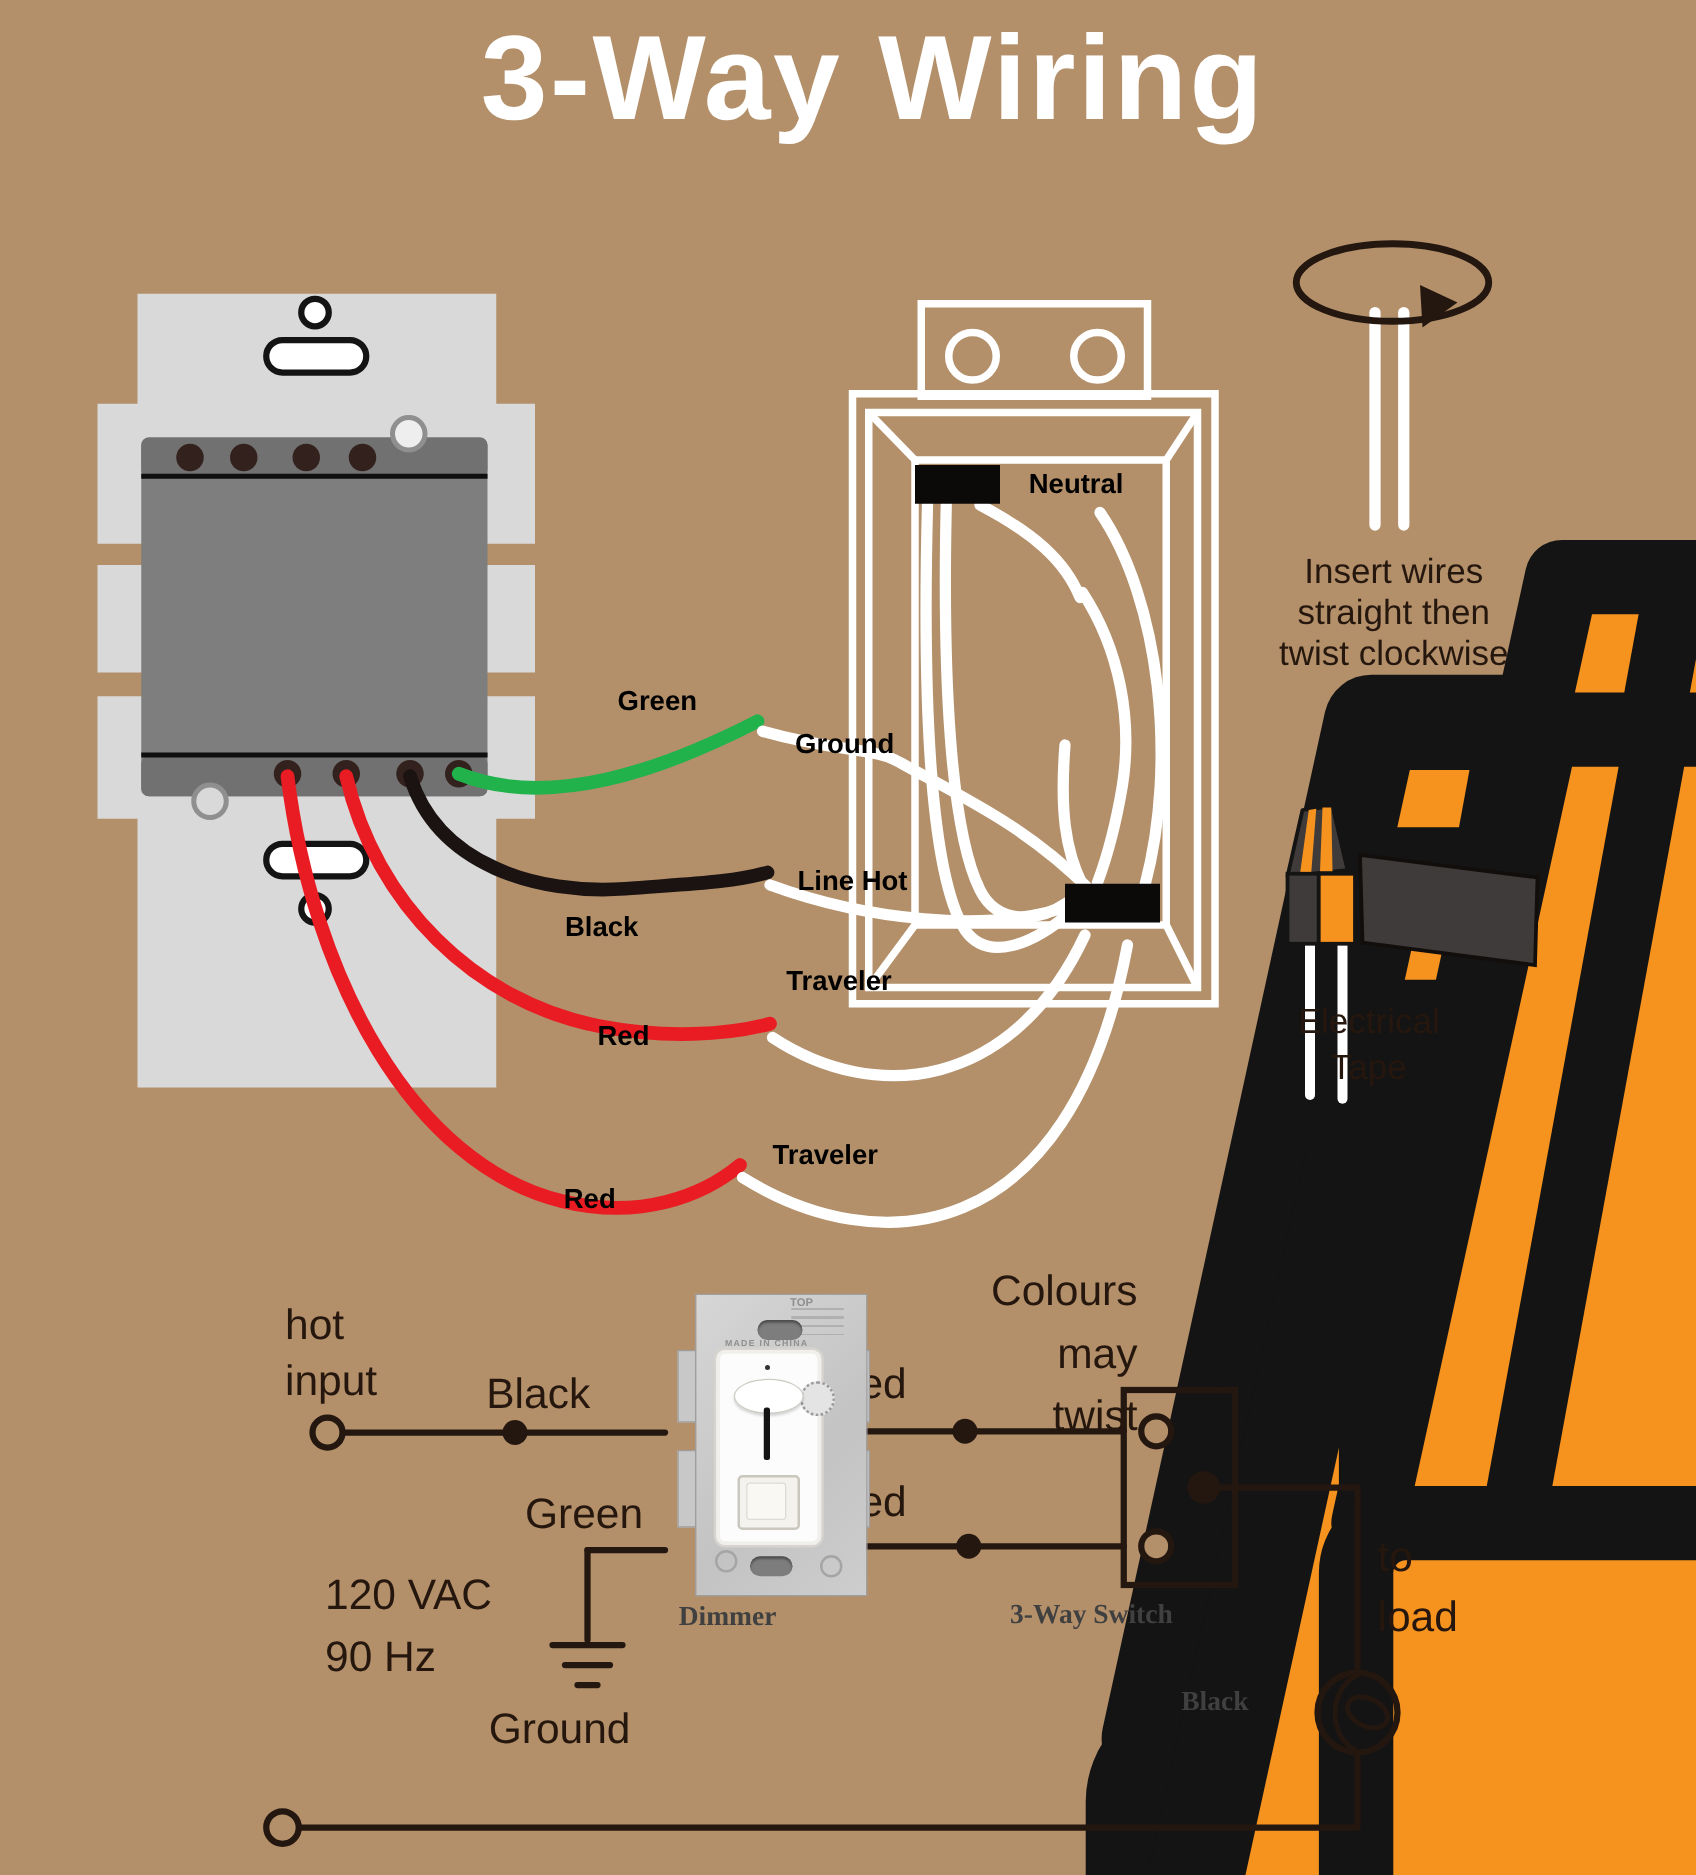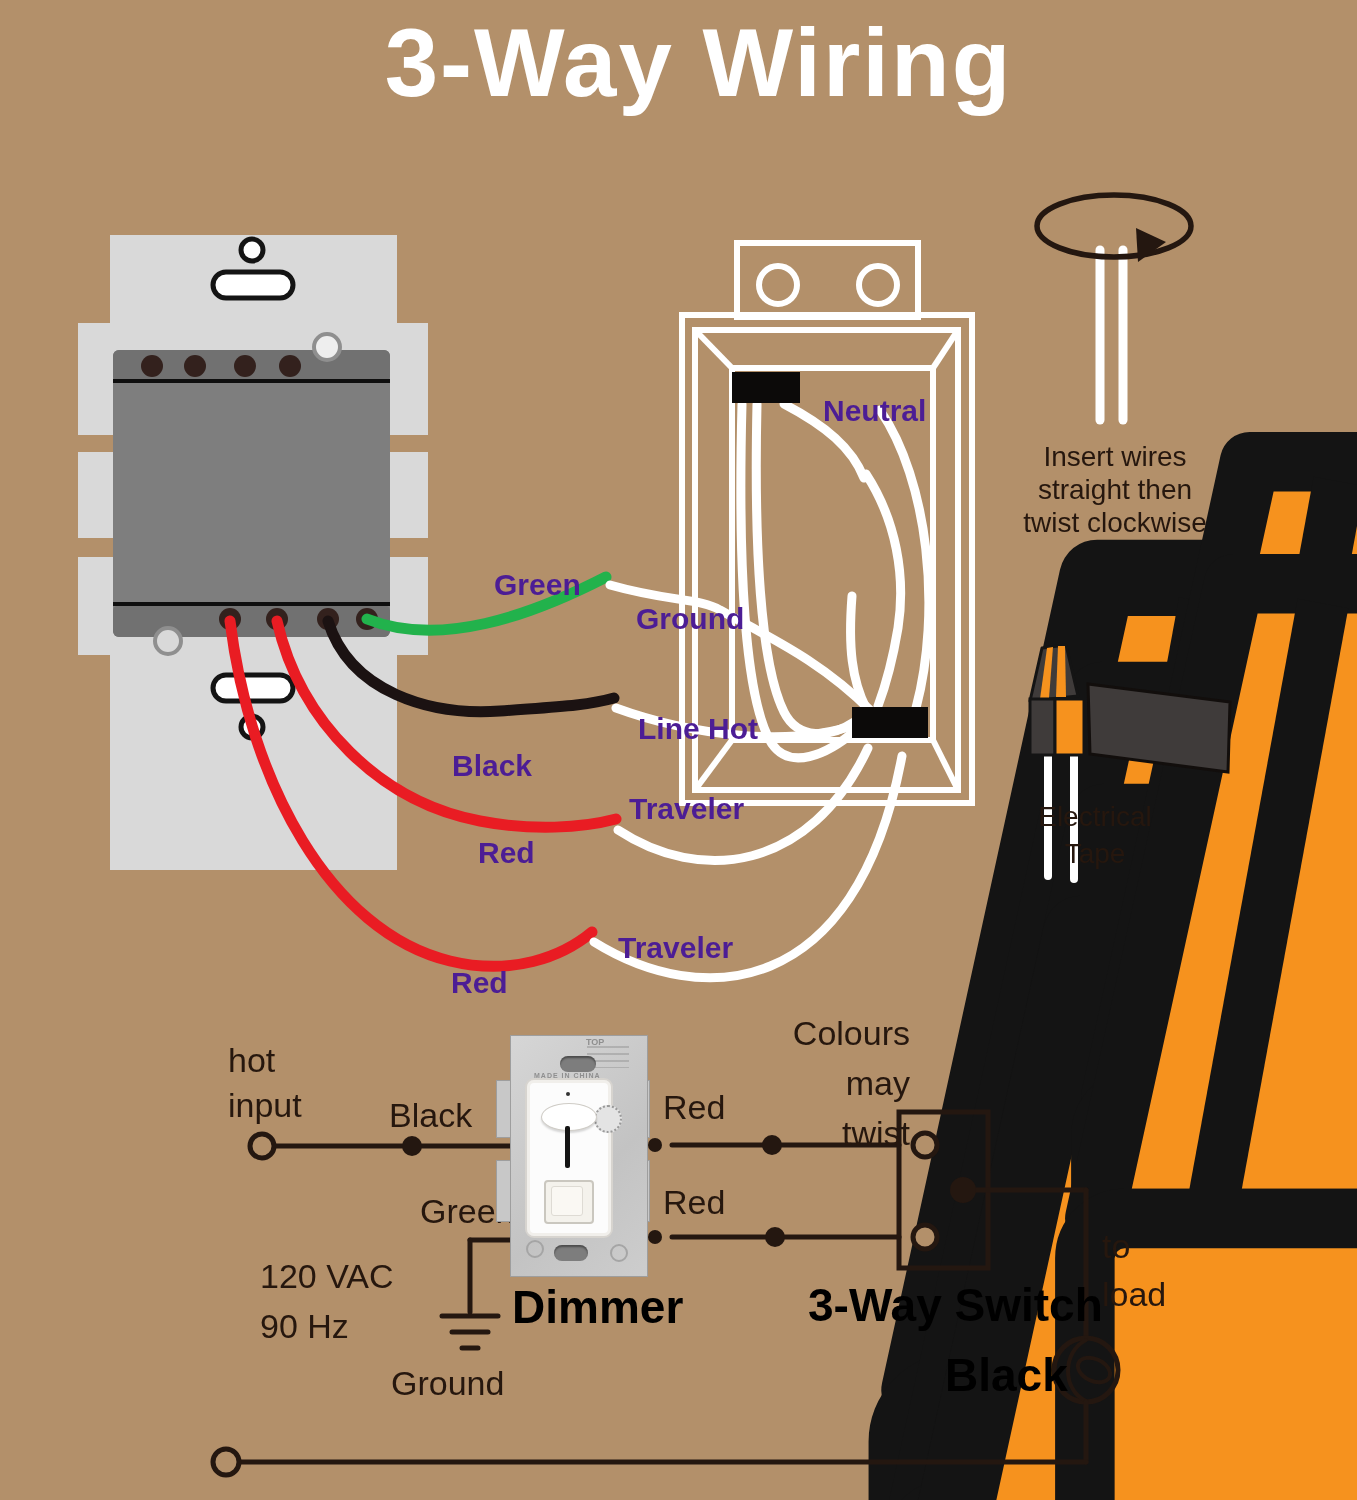--- a/index.html
+++ b/index.html
@@ -1,26 +1,26 @@
 <!DOCTYPE html>
 <html><head>
 <meta charset="utf-8">
 <style>
   html,body{margin:0;padding:0;background:#8c7354;}
   .stage{position:relative;width:1357px;height:1500px;background:#b3906a;overflow:hidden;
          font-family:"Liberation Sans",sans-serif;color:#26170e;padding-left:40px;}
   .abs{position:absolute;}
-  .lbl{position:absolute;font-weight:bold;font-size:30px;color:#4c1d95;white-space:nowrap;margin-top:20px;}
+  .lbl{position:absolute;font-weight:bold;font-size:22px;color:#000000;white-space:nowrap;}
   .slbl{position:absolute;font-weight:normal;font-size:34px;color:#26170e;white-space:nowrap;}
   .tip{position:absolute;font-weight:normal;font-size:28px;color:#26170e;text-align:center;line-height:33px;}
-  .sbold{position:absolute;font-weight:bold;font-size:46px;color:#000000;white-space:nowrap;}
+  .sbold{position:absolute;font-weight:bold;font-size:22px;color:#404040;white-space:nowrap;font-family:Liberation Serif, serif;}
   #title{position:absolute;left:0;right:0;top:8px;text-align:center;color:#ffffff;
          font-size:96px;font-weight:bold;letter-spacing:2px;}
   
-  .dimmer{position:absolute;left:492px;top:1032px;width:160px;height:245px;}
+  .dimmer{position:absolute;left:538px;top:1032px;width:160px;height:245px;}
   .strap{position:absolute;left:18px;top:3px;width:136px;height:240px;
          background:linear-gradient(135deg,#d6d6d6,#c3c3c3 60%,#cdcdcd);border:1px solid #9e9e9e;}
   .tab{position:absolute;width:14px;background:#c8c8c8;border:1px solid #9e9e9e;}
   .face{position:absolute;left:33px;top:46px;width:84px;height:156px;background:#fcfcfc;
         border:2px solid #d7d4cf;border-radius:9px;box-shadow:inset 0 0 0 3px #f1efeb;}
   .knob{position:absolute;left:49px;top:71px;width:54px;height:26px;border-radius:50%;
         background:#ffffff;border:1px solid #cfccc6;box-shadow:0 2px 2px rgba(0,0,0,.15);}
   .knobdot{position:absolute;left:74px;top:60px;width:4px;height:4px;border-radius:50%;background:#333;}
   .slot{position:absolute;left:73px;top:94px;width:5px;height:42px;background:#141414;border-radius:2px;}
   .paddle{position:absolute;left:52px;top:148px;width:46px;height:40px;background:#f4f2ec;

